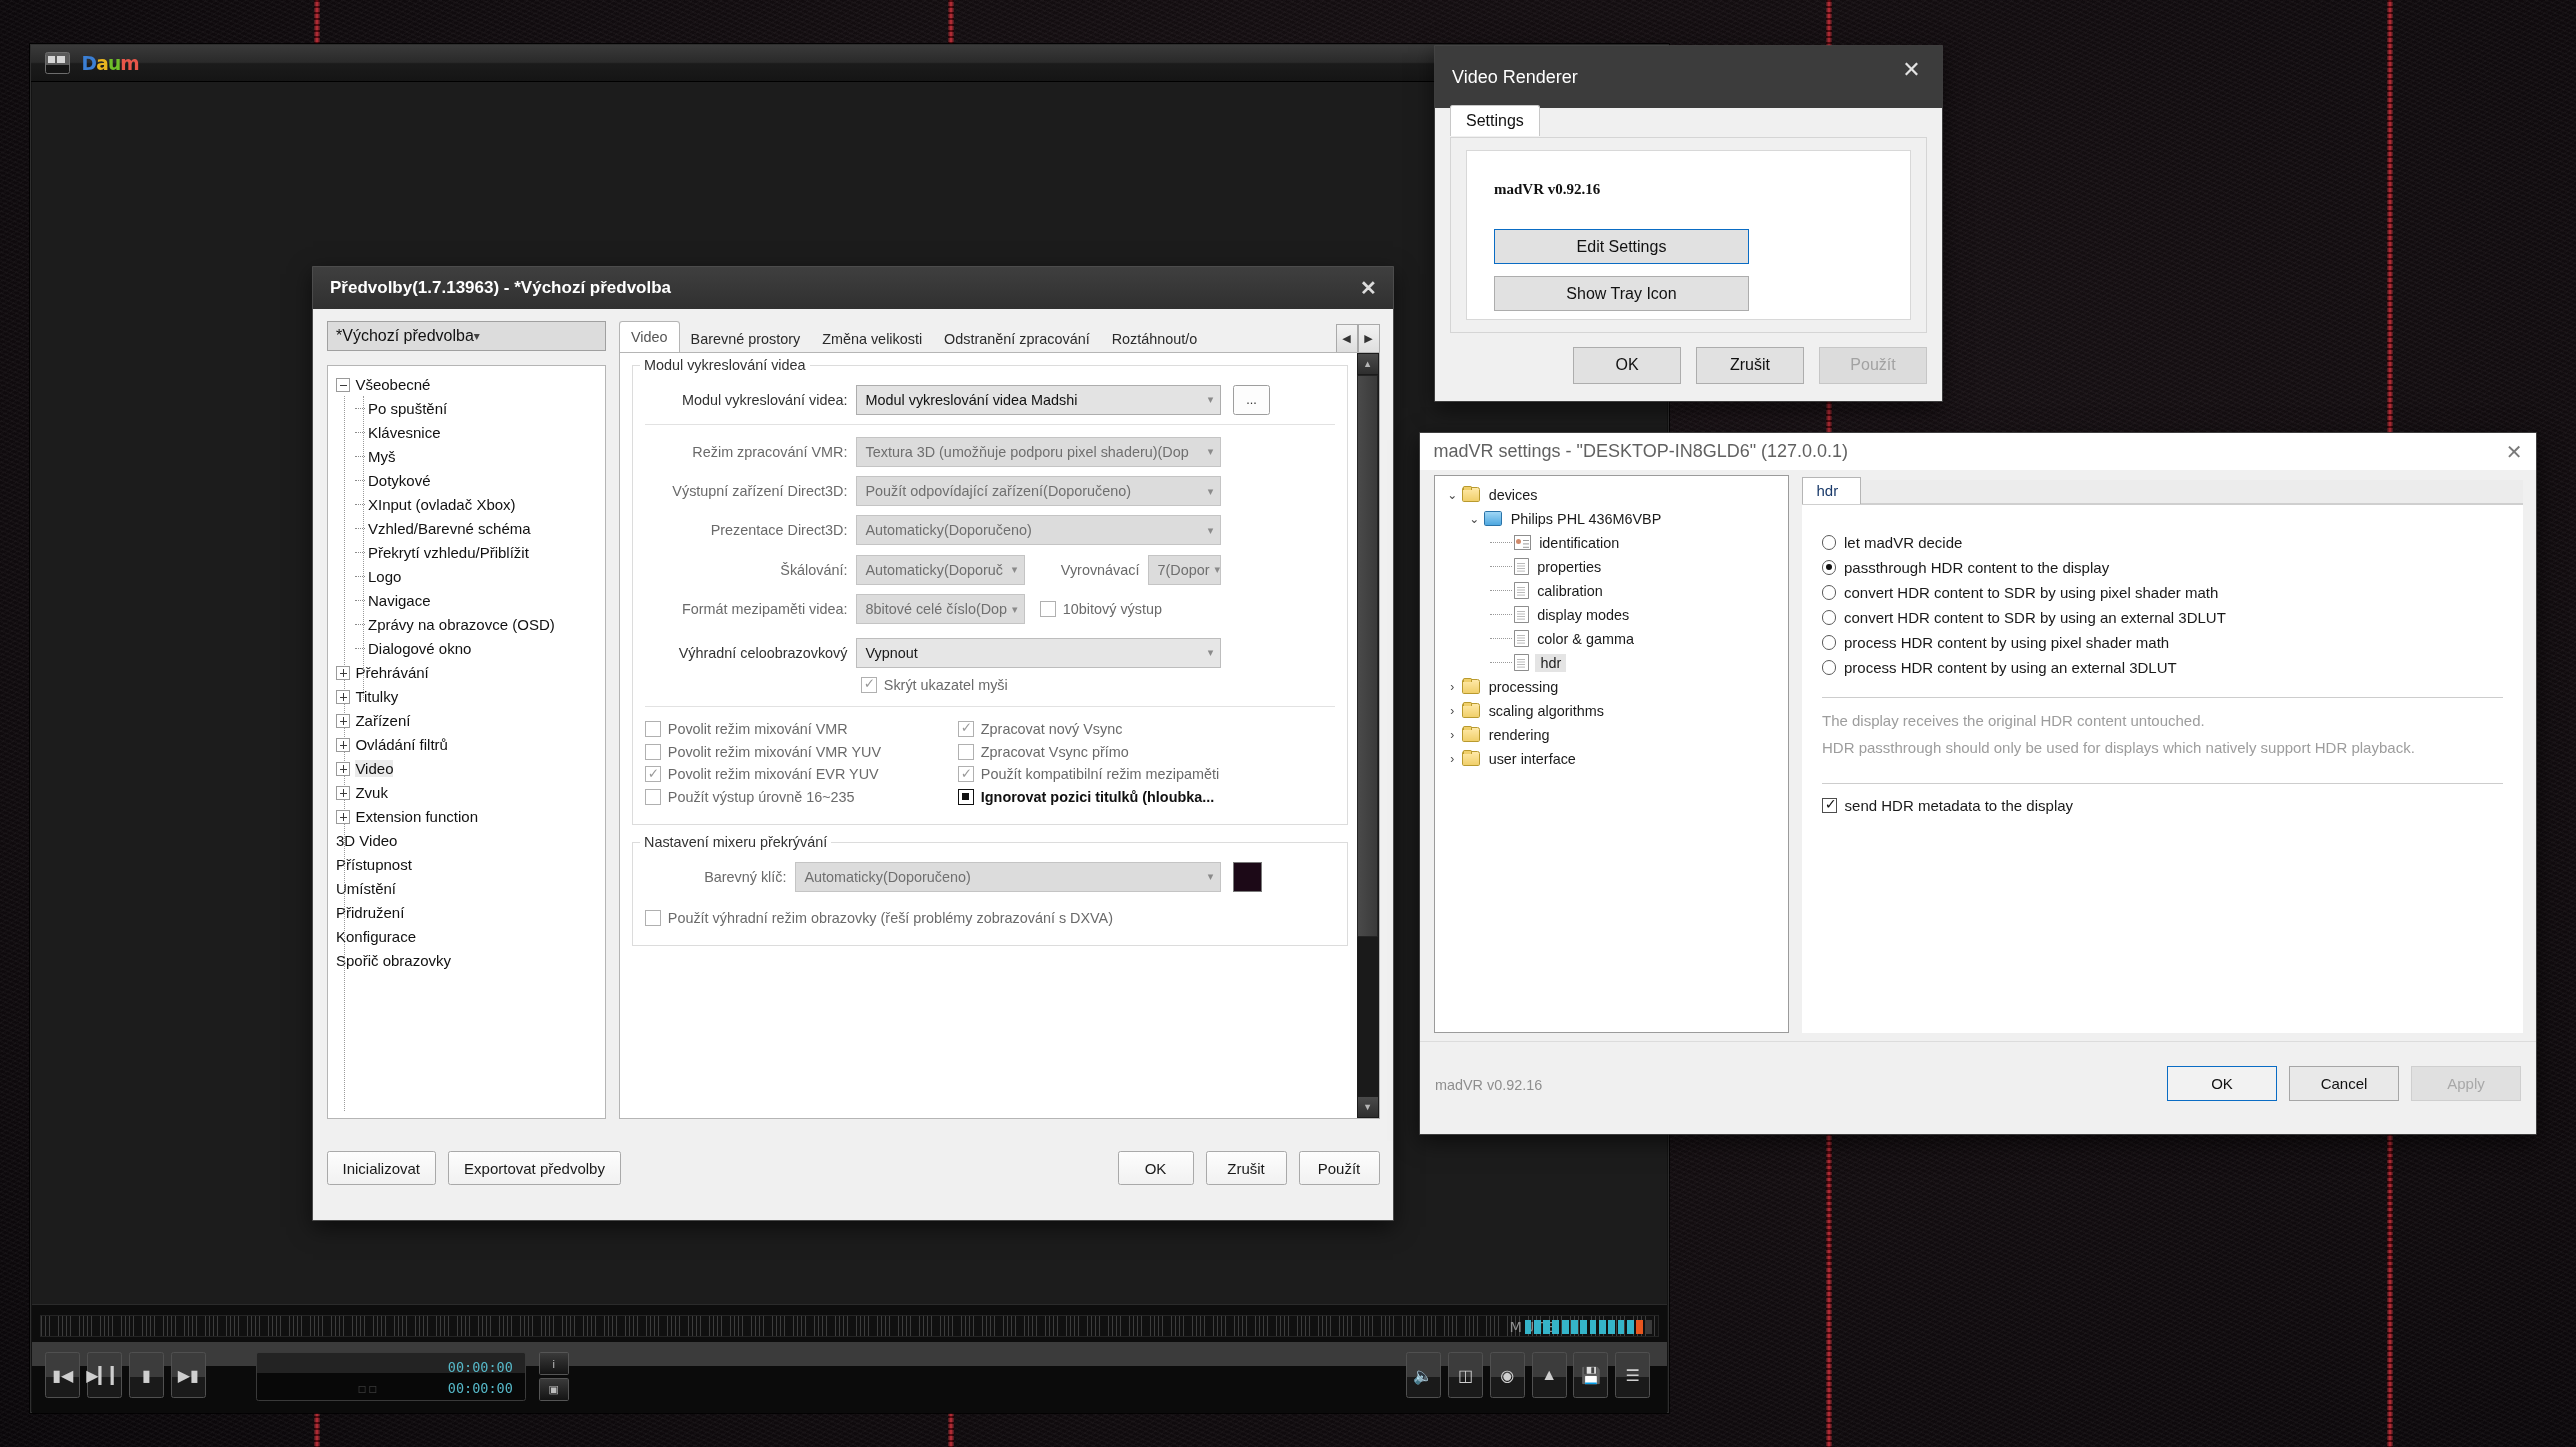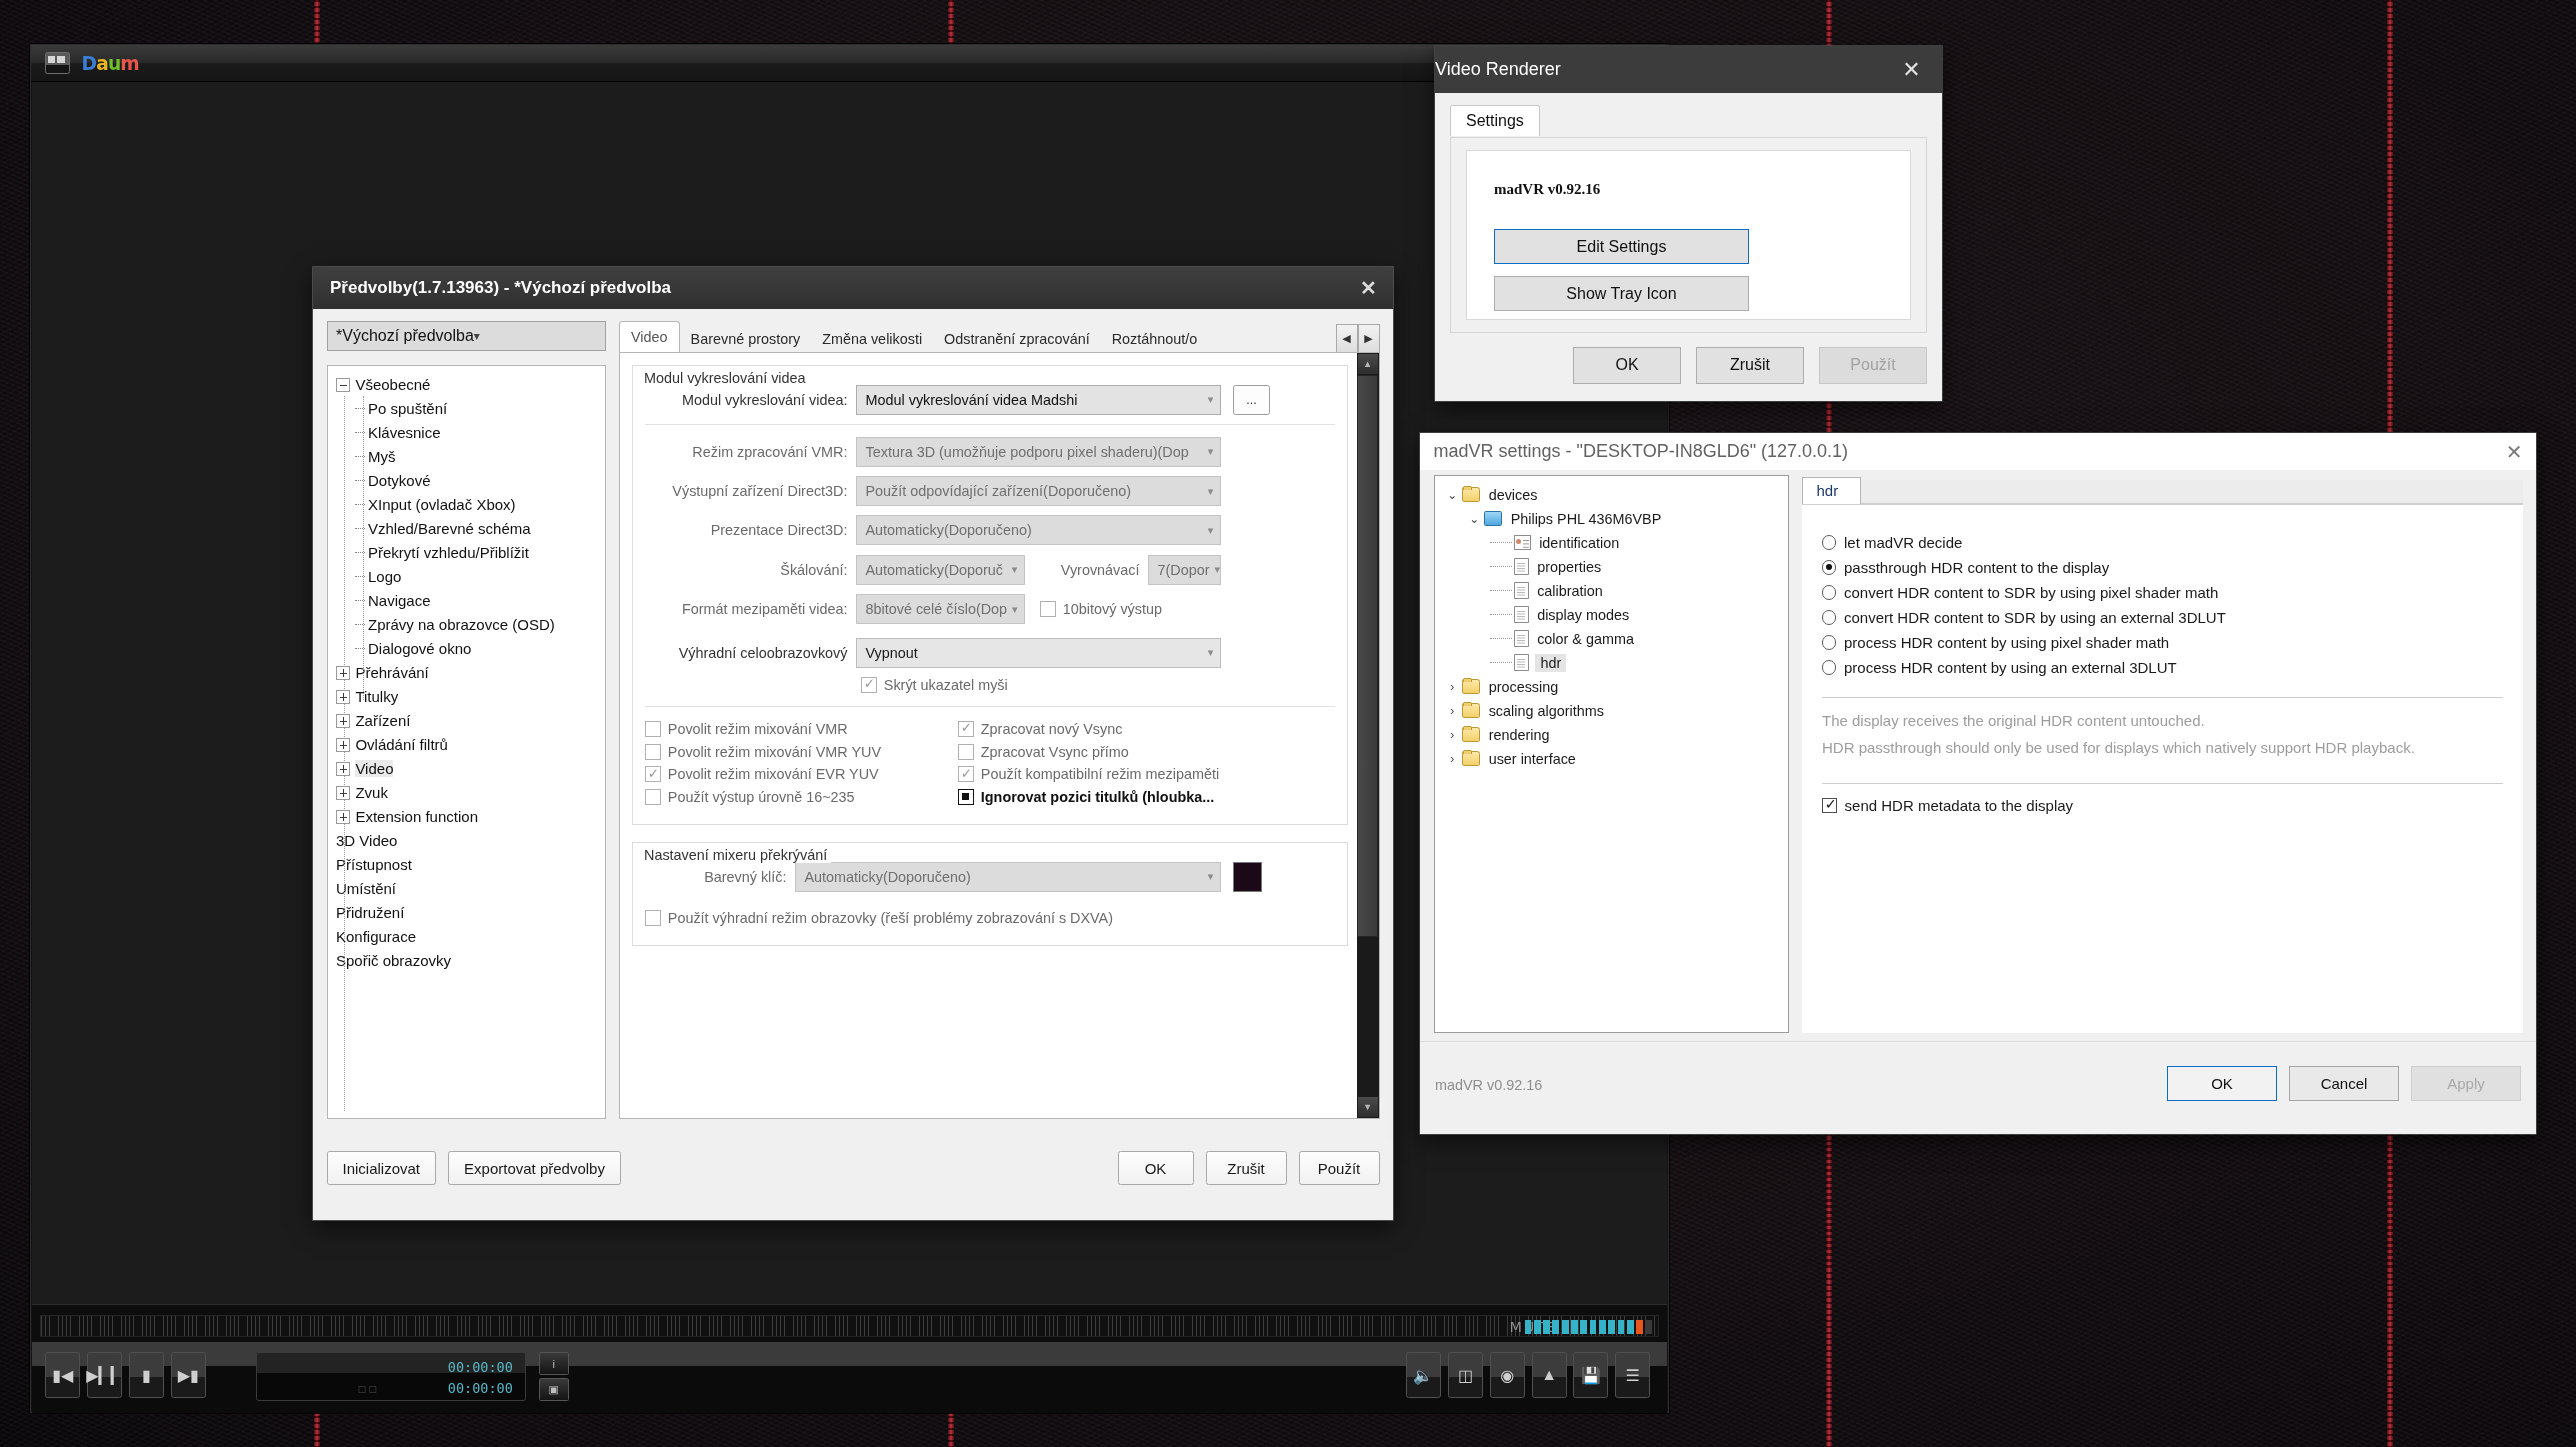--- a/index.html
+++ b/index.html
@@ -150,21 +150,21 @@
     border:0.8px solid #a9a9a9; display:flex; align-items:center; justify-content:center;
     font-size:11px; color:#333; }
   #tabpage {
     position:absolute; left:0; top:31px; right:0; bottom:0;
     background:#fff; border:0.8px solid #b5b5b5;
   }
   #tabpage-inner { position:absolute; left:0; top:0; right:22px; bottom:0; overflow:hidden; padding:12px 8.5px 0 12px; }
 
   .grp { position:relative; border:0.8px solid #dcdcdc; margin:0 0 10px 0; padding:18.6px 12px 12px 12px; }
   .grp > .grp-title { position:absolute; left:6.8px; top:-9.3px; background:#fff; padding:0 4.2px;
-    font-size:14.4px; color:#333;margin-top:13px; }
+    font-size:14.4px; color:#333; }
 
   .frow { display:flex; align-items:center; margin-bottom:9.3px; }
   .flabel { font-size:14.4px; color:#333; text-align:right; padding-right:8.5px; }
   .flabel.dim { color:#6a6a6a;text-align:right; }
   .fcombo {
     height:30px; background:#dcdcdc; border:0.8px solid #c4c4c4; color:#6f6f6f;
     font-size:14.4px; display:flex; align-items:center; justify-content:space-between;
     padding:0 6.8px 0 8.5px; overflow:hidden; white-space:nowrap;
   }
   .fcombo.enabled { background:#e3e3e3; color:#111; border-color:#adadad; }
@@ -196,22 +196,22 @@
     height:34px; padding:0 15px;
   }
   #prefs-footer .left { position:absolute; left:0; top:24px; display:flex; gap:12px; }
   #prefs-footer .right { position:absolute; right:0; top:24px; display:flex; gap:12px; }
 
   
   #vrend {
     left:1435px; top:46px; width:507px; height:355px;
     background:#f0f0f0; box-shadow:0 0 0 0.8px #4a4a4a, 0 6.8px 22px rgba(0,0,0,.6);
   }
-  #vrend-title { height:47px; background:#3c3c3c; color:#fff; font-size:18px;
-    display:flex; align-items:center; position:relative; }
+  #vrend-title { height:62px; background:#3c3c3c; color:#fff; font-size:18px;
+    display:flex; align-items:center; padding-left:17px; position:relative; }
   #vrend-close { position:absolute; right:8.5px; top:0; width:44px; height:47px;
     display:flex; align-items:center; justify-content:center; color:#e3e3e3; font-size:22px; }
   #vrend-tabstrip { position:absolute; left:15px; top:59px; display:flex;text-align:center; }
   #vrend-tabstrip .vtab { background:#fff; border:0.8px solid #c8c8c8; border-bottom:none;
     padding:6px 15px; font-size:16px; color:#111; border-radius:2.5px 2.5px 0 0; }
   #vrend-panel { position:absolute; left:15px; top:91px; right:15px; height:196px;
     border:0.8px solid #d5d5d5; background:#f0f0f0; }
   #vrend-inner { position:absolute; left:15px; top:12px; right:15px; bottom:12px;
     background:#fff; border:0.8px solid #d8d8d8; }
   #vrend-ver { position:absolute; left:27px; top:30px; font-size:15px; font-weight:bold;

